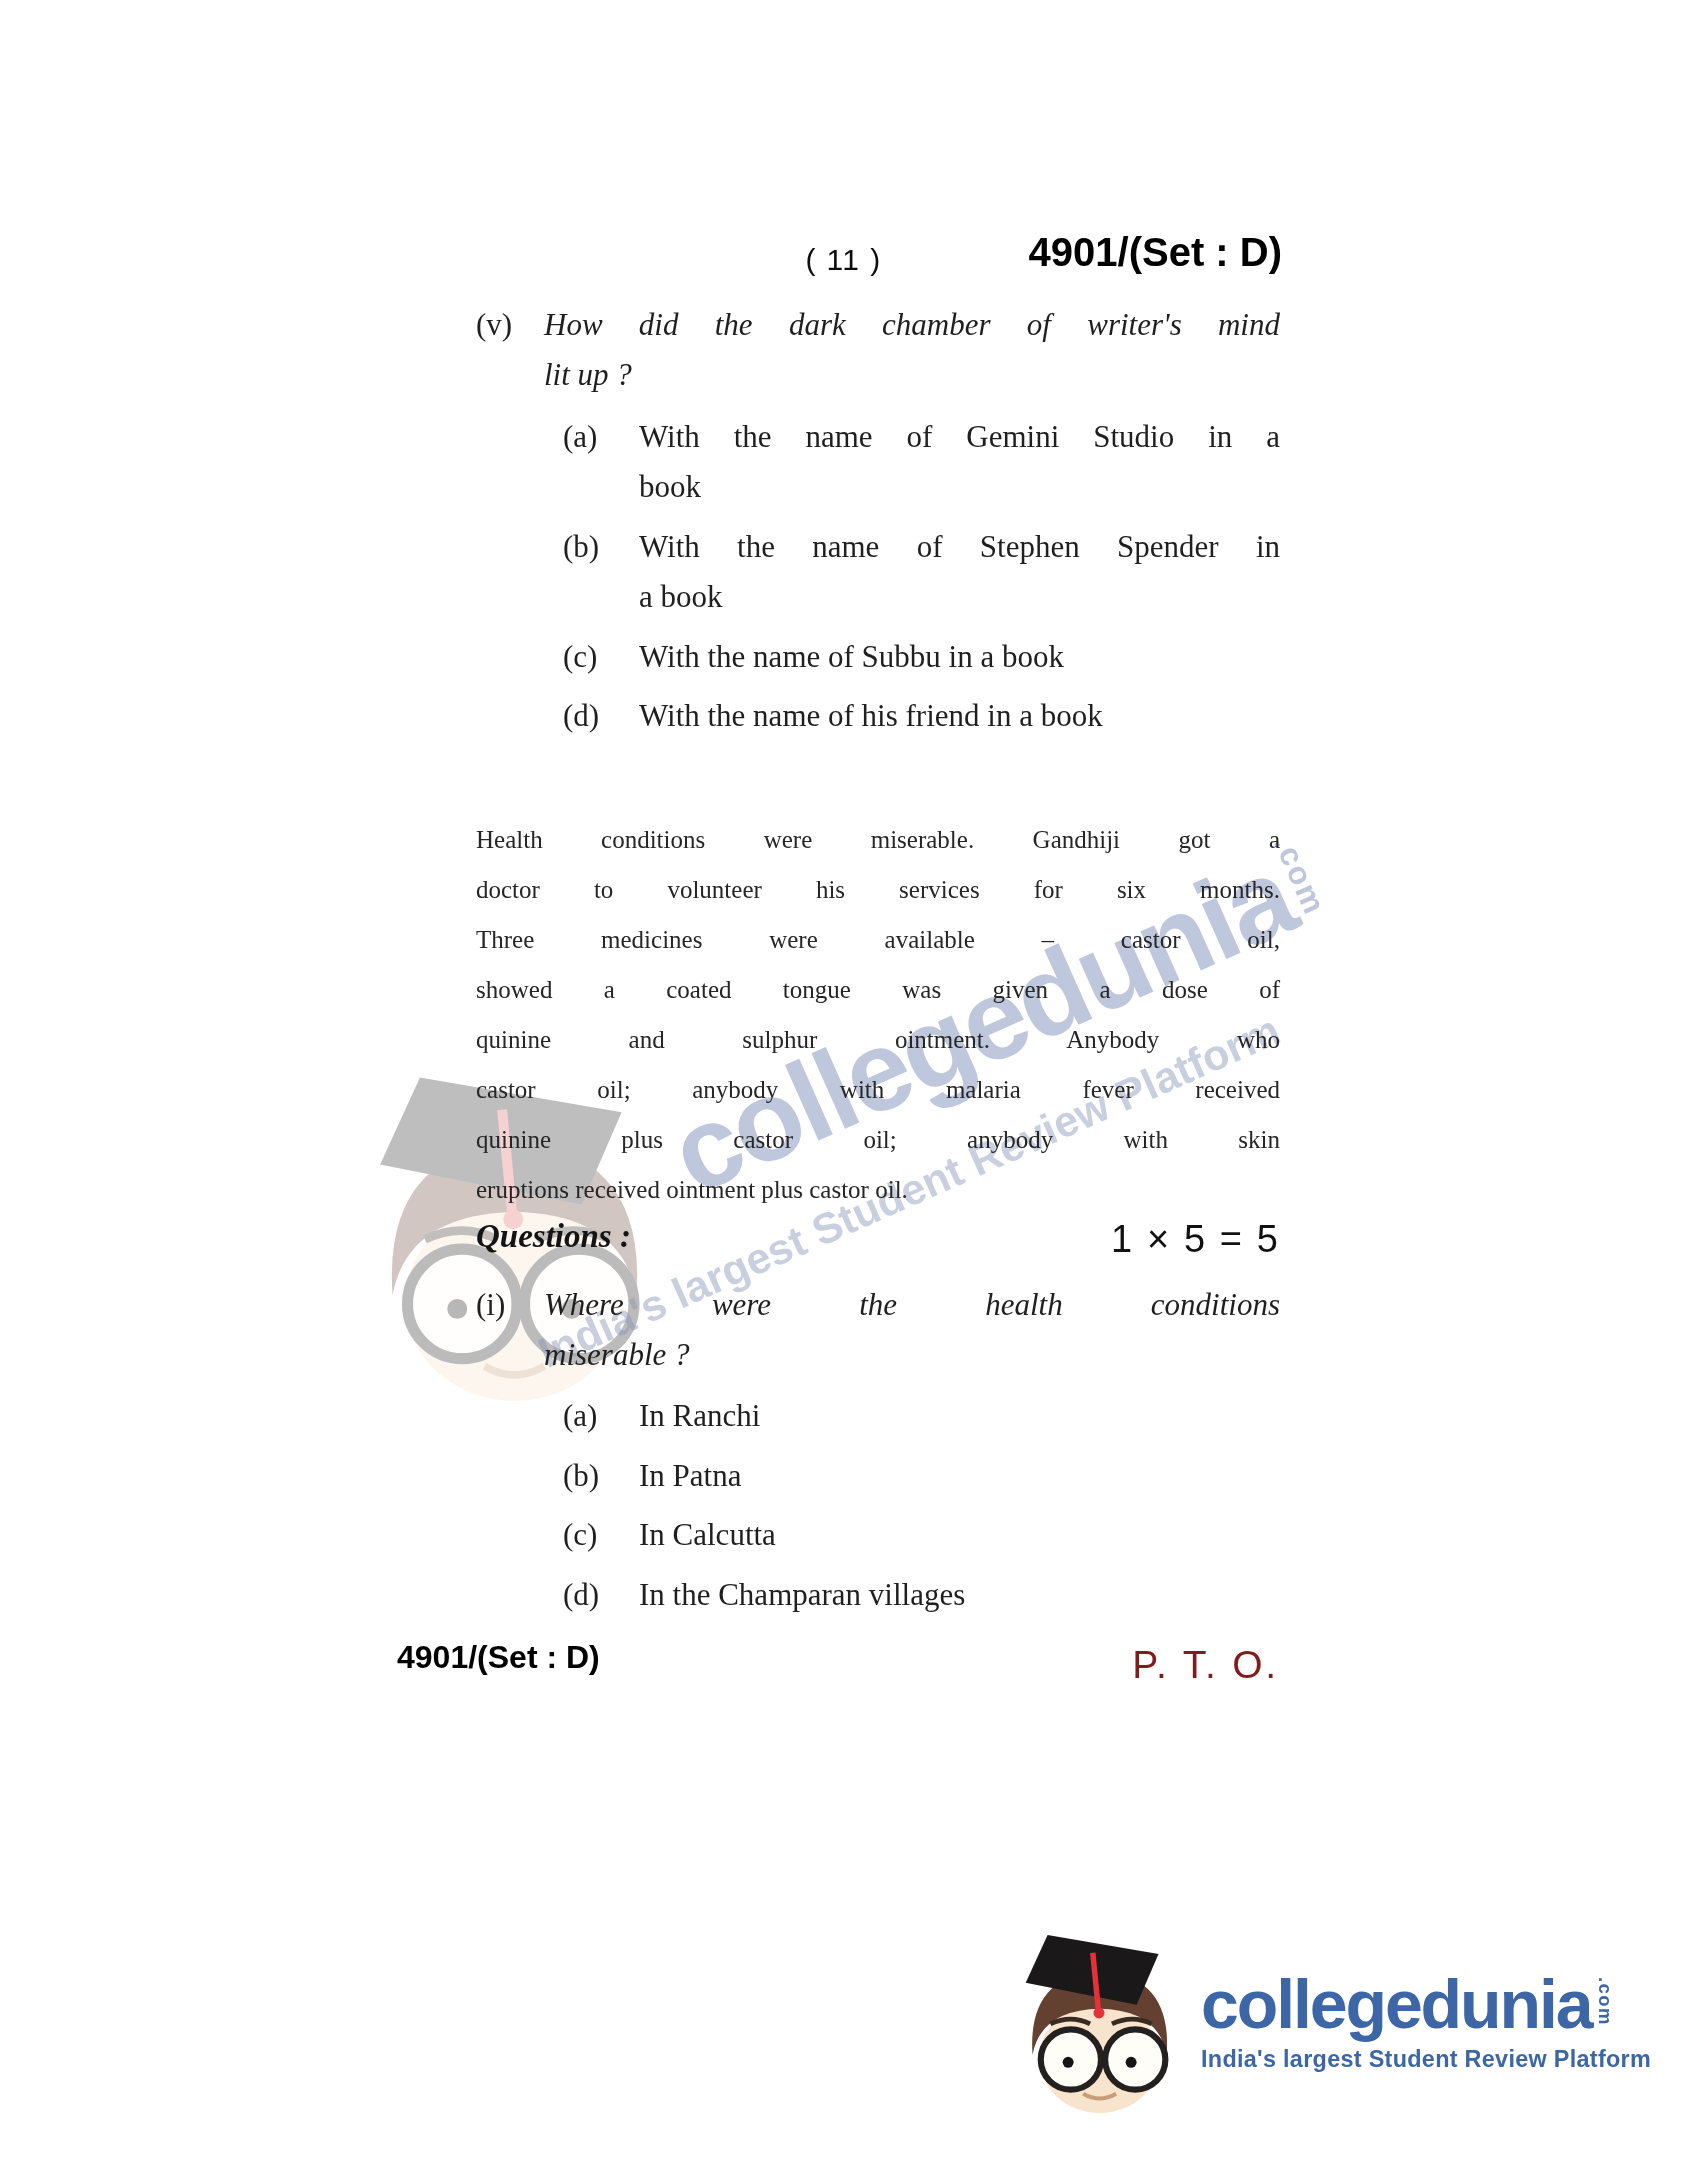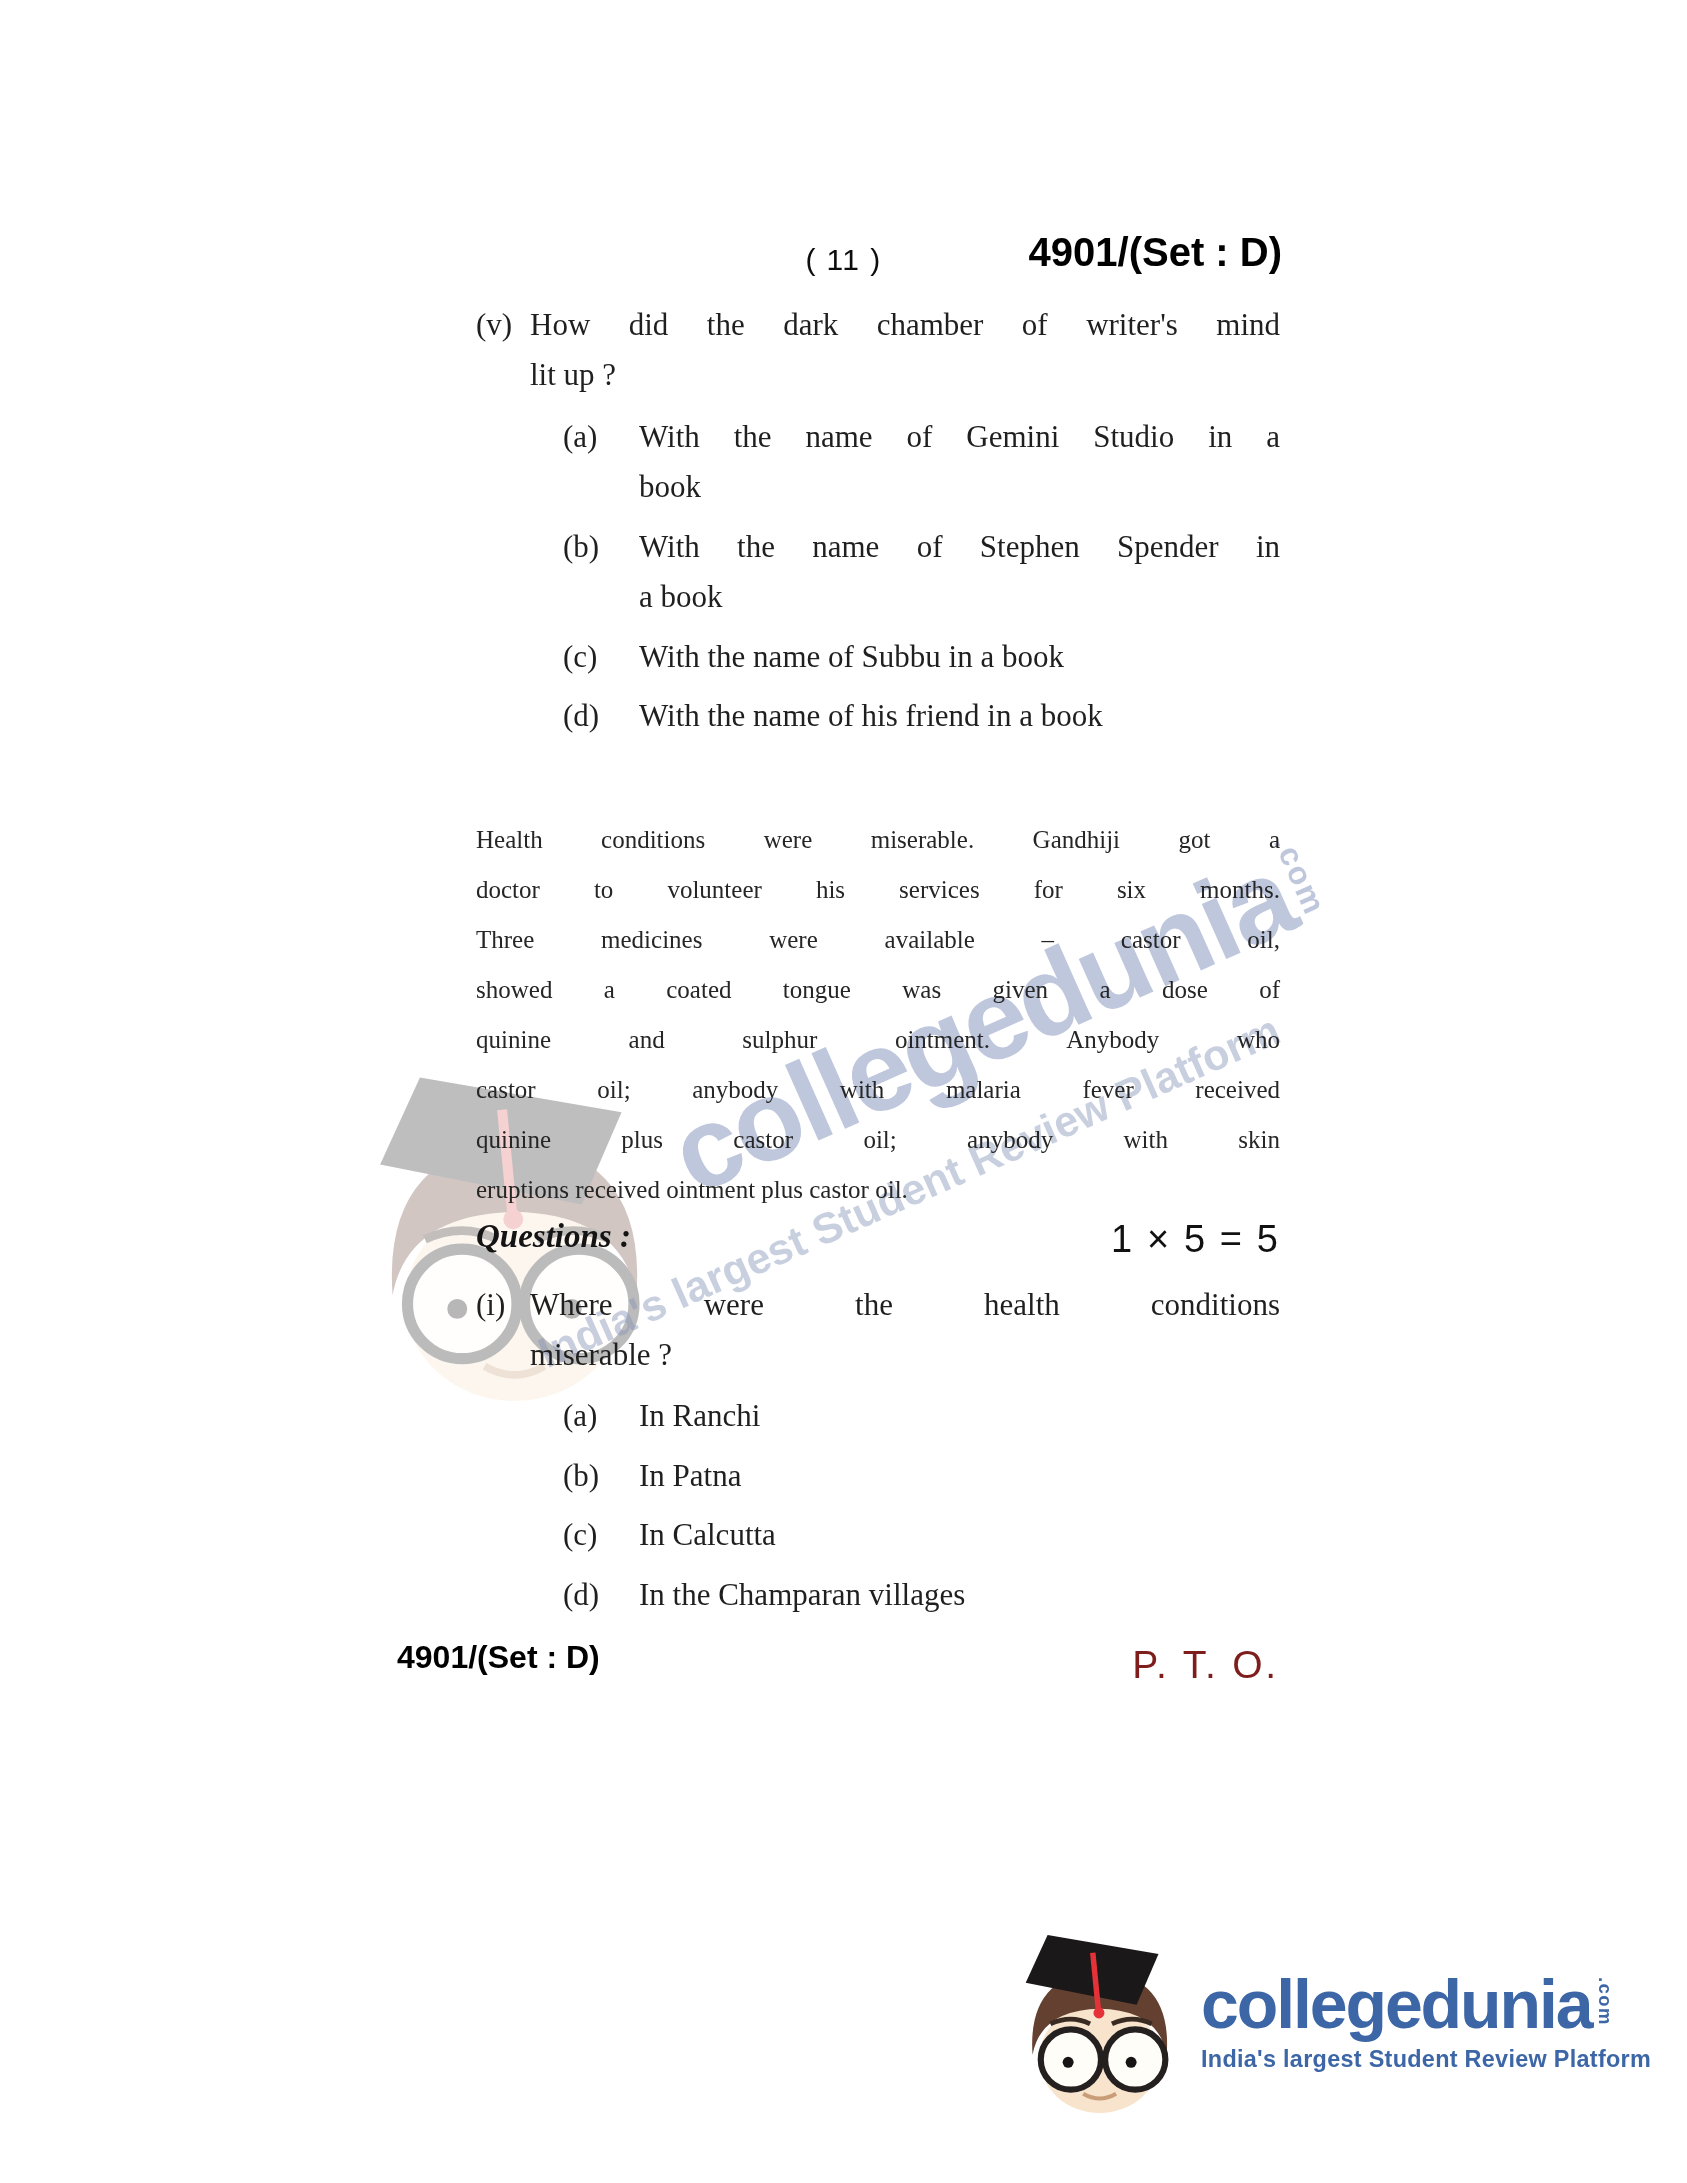--- a/index.html
+++ b/index.html
@@ -19,21 +19,21 @@
 
   
   .content{position:absolute;inset:0;z-index:2;}
   .hdr-page-num{position:absolute;top:243px;left:0;width:100%;text-align:center;
                 font-family:"Liberation Sans",sans-serif;font-size:30px;letter-spacing:1.4px;color:#0d0d0d;}
   .hdr-code{position:absolute;top:230px;right:405px;font-family:"Liberation Sans",sans-serif;
             font-weight:bold;font-size:40px;color:#000;}
 
   .qblock{position:absolute;left:476px;width:804px;font-size:31px;line-height:50px;}
   .q-label{position:absolute;left:0;top:0;}
-  .q-text{margin-left:54px;}
+  .q-text{margin-left:68px;font-style:italic;}
   .tline{min-height:50px;}
   .jfull{text-align:justify;text-align-last:justify;}
   .options{margin-left:87px;margin-top:12.4px;}
   .opt-row{display:flex;margin-bottom:9.6px;}
   .opt-label{flex:0 0 76px;}
   .opt-text{flex:1;}
 
   .qv{top:300px;}
   .or-divider{position:absolute;top:753px;left:476px;width:804px;box-sizing:border-box;padding-right:83px;
               text-align:center;font-family:"Liberation Sans",sans-serif;font-weight:bold;font-size:32px;color:#111;}

